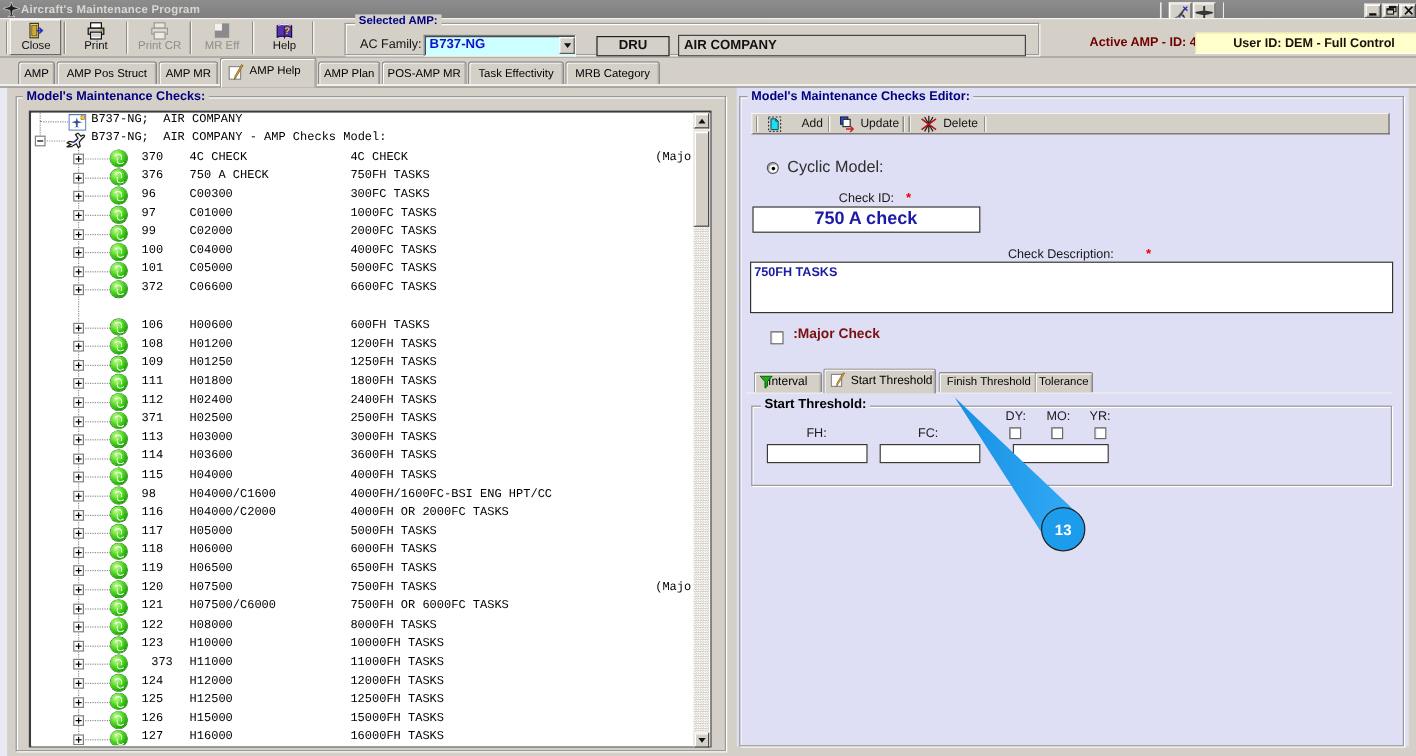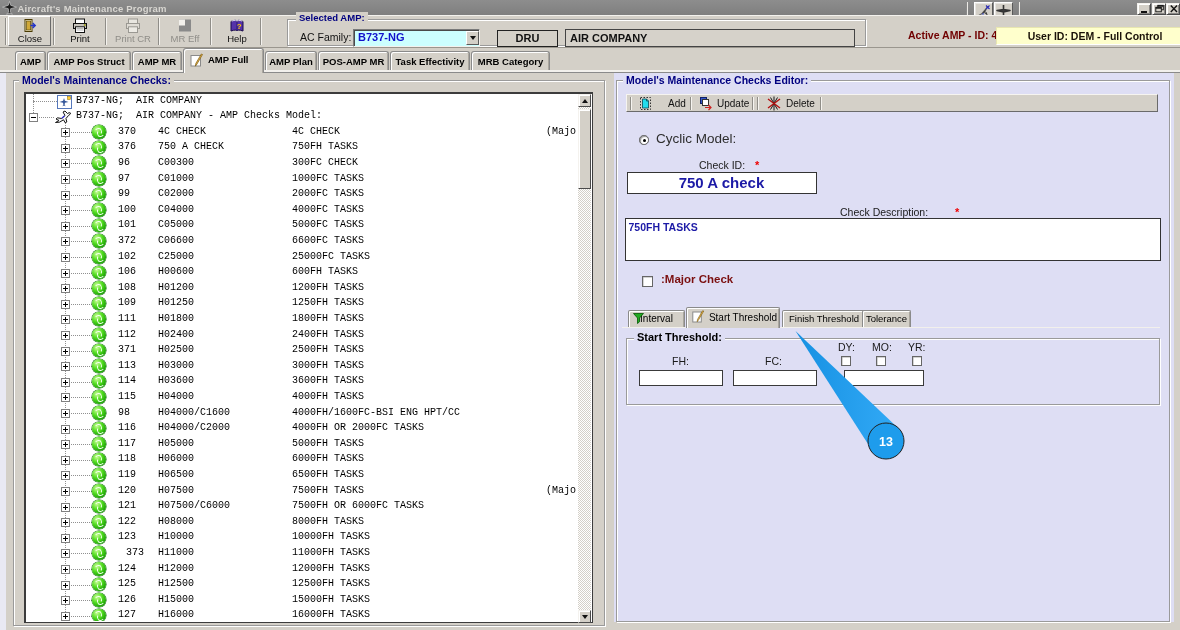--- a/index.html
+++ b/index.html
@@ -32,21 +32,21 @@
 #combo{left:353px;top:29px;width:127px;height:18px;background:#ccffff;border:1px solid;border-color:#7a7a7a #f4f2ee #f4f2ee #7a7a7a;box-shadow:inset 1px 1px 0 #4a4a4a;}
 #combotx{left:358px;top:31px;font-size:11px;font-weight:bold;color:#1111cc;}
 #comboarr{left:466px;top:31px;width:13px;height:14px;background:#d4d0c8;border:1px solid;border-color:#fff #5a5a5a #5a5a5a #fff;}
 .down{width:0;height:0;border-left:3.5px solid transparent;border-right:3.5px solid transparent;border-top:4px solid #111;}
 #dru{left:497px;top:30px;width:61px;height:17px;background:#d4d0c8;border:1px solid #222;text-align:center;font-size:11px;font-weight:bold;line-height:15px;color:#111;}
 #airco{left:565px;top:29px;width:290px;height:18px;background:#d6d2ca;border:1px solid #444;font-size:11px;font-weight:bold;color:#111;line-height:16px;padding-left:4px;}
 #activeamp{left:888px;top:29px;font-size:10.5px;font-weight:bold;color:#700000;margin-left:20px;}
 #userid{left:996px;top:27px;width:198px;height:18px;background:#ffffcc;border:1px solid #e8e6b0;border-right-color:#fff;border-bottom-color:#fff;text-align:center;font-size:10.5px;font-weight:bold;color:#1a1208;line-height:17px;}
 
 
-.tab{top:51px;height:20px;background:#d4d0c8;border:1px solid #8a8a8a;border-bottom:none;border-radius:3px 3px 0 0;box-shadow:inset 1px 1px 0 #fff,inset -1px 0 0 #aaa69e;font-size:9.5px;font-weight:bold;color:#000;text-align:center;line-height:19px;overflow:hidden;}
+.tab{top:51px;height:20px;background:#d4d0c8;border:1px solid #8a8a8a;border-bottom:none;border-radius:3px 3px 0 0;box-shadow:inset 1px 1px 0 #fff,inset -1px 0 0 #aaa69e;font-size:9.5px;font-weight:normal;color:#000;text-align:center;line-height:19px;overflow:hidden;}
 #tabsel{top:48px;height:25px;z-index:5;line-height:22px;text-align:left;padding-left:24px;}
 #tabline{left:0;top:69.5px;width:1180px;height:2px;background:#f2f0ec;z-index:1;}
 #tabline2{left:0;top:71.5px;width:1180px;height:1.5px;background:#8a8a8a;z-index:1;}
 
 
 #bgleft{left:0;top:73px;width:614px;height:557px;background:#d4d0c8;}
 #bgstrip{left:0;top:73px;width:6px;height:557px;background:#e9e9f3;}
 #bgright{left:614px;top:73px;width:566px;height:550px;background:#dedef4;}
 #bgbotr{left:613px;top:622px;width:567px;height:8px;background:#d4d0c8;}
 #bgfarright{left:1174px;top:73px;width:6px;height:558px;background:#d4d0c8;}
@@ -203,21 +203,21 @@
     <div class="down" style="position:absolute;left:2.5px;top:4px"></div>
   </div>
 <div class="abs" id="dru">DRU</div>
 <div class="abs" id="airco">AIR COMPANY</div>
 <div class="abs" id="activeamp">Active AMP - ID: 4</div>
 <div class="abs" id="userid">User ID: DEM - Full Control</div>
 
 <div class="abs tab" style="left:15px;width:31px">AMP</div>
 <div class="abs tab" style="left:47px;width:84px">AMP Pos Struct</div>
 <div class="abs tab" style="left:132px;width:50px">AMP MR</div>
-<div class="abs tab" id="tabsel" style="left:183px;width:81px">AMP Full</div>
+<div class="abs tab" id="tabsel" style="left:183px;width:81px">AMP Help</div>
 <svg class="abs" style="left:190px;top:53px;z-index:6" width="14" height="14" viewBox="0 0 14 14">
     <rect x="1" y="2.5" width="9.5" height="10.5" fill="#fff" stroke="#8a8a8a"></rect>
     <path d="M12.5 1.5 L7 11 l-1.6 2.2 0.4-2.7 5.5-9.5 Z" fill="#eab54a" stroke="#7a5a10" stroke-width="0.7"></path>
   </svg>
 <div class="abs tab" style="left:265px;width:52px">AMP Plan</div>
 <div class="abs tab" style="left:318px;width:71px">POS-AMP MR</div>
 <div class="abs tab" style="left:390px;width:80px">Task Effectivity</div>
 <div class="abs tab" style="left:471px;width:79px">MRB Category</div>
 <div class="abs" id="tabline"></div>
 <div class="abs" id="tabline2"></div>
@@ -279,21 +279,21 @@
     </div>
 <div class="trow" style="top:61.900000000000006px">
 <div class="hdot" style="left:39px;top:7.5px;width:27px"></div>
 <div class="pbox">
         <i class="ph"></i>
         <i class="pv"></i>
       </div>
 <div class="ball"></div>
 <span class="ttx" style="left:92px">96</span>
 <span class="ttx" style="left:132px">C00300</span>
-<span class="ttx" style="left:266px">300FC CHECK</span>
+<span class="ttx" style="left:266px">300FC TASKS</span>
     </div>
 <div class="trow" style="top:77.5px">
 <div class="hdot" style="left:39px;top:7.5px;width:27px"></div>
 <div class="pbox">
         <i class="ph"></i>
         <i class="pv"></i>
       </div>
 <div class="ball"></div>
 <span class="ttx" style="left:92px">97</span>
 <span class="ttx" style="left:132px">C01000</span>
@@ -335,31 +335,20 @@
 <div class="trow" style="top:139.9px">
 <div class="hdot" style="left:39px;top:7.5px;width:27px"></div>
 <div class="pbox">
         <i class="ph"></i>
         <i class="pv"></i>
       </div>
 <div class="ball"></div>
 <span class="ttx" style="left:92px">372</span>
 <span class="ttx" style="left:132px">C06600</span>
 <span class="ttx" style="left:266px">6600FC TASKS</span>
-    </div>
-<div class="trow" style="top:155.5px">
-<div class="hdot" style="left:39px;top:7.5px;width:27px"></div>
-<div class="pbox">
-        <i class="ph"></i>
-        <i class="pv"></i>
-      </div>
-<div class="ball"></div>
-<span class="ttx" style="left:92px">102</span>
-<span class="ttx" style="left:132px">C25000</span>
-<span class="ttx" style="left:266px">25000FC TASKS</span>
     </div>
 <div class="trow" style="top:171.10000000000002px">
 <div class="hdot" style="left:39px;top:7.5px;width:27px"></div>
 <div class="pbox">
         <i class="ph"></i>
         <i class="pv"></i>
       </div>
 <div class="ball"></div>
 <span class="ttx" style="left:92px">106</span>
 <span class="ttx" style="left:132px">H00600</span>

